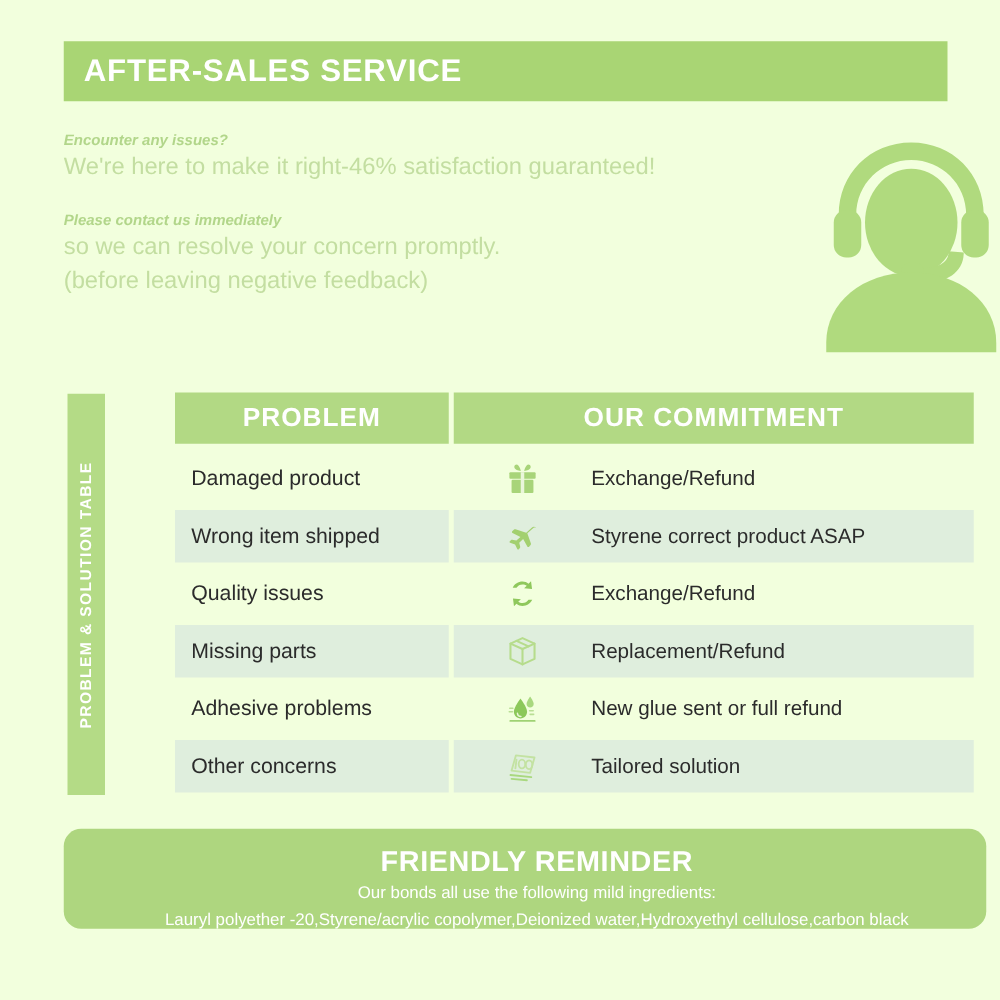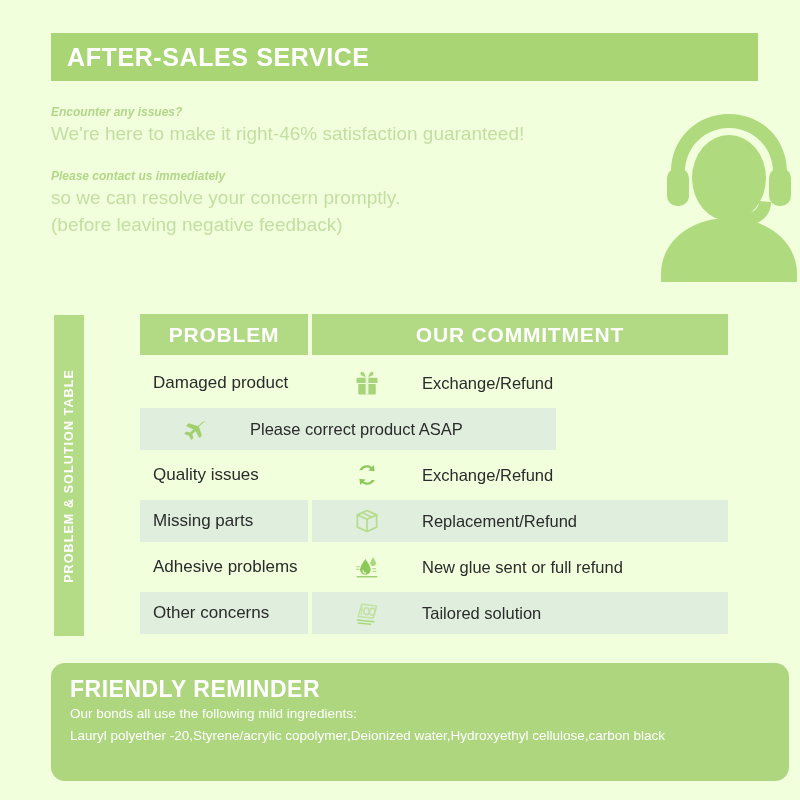--- a/index.html
+++ b/index.html
@@ -103,21 +103,21 @@
     top: 314px;
     width: 649px;
   }
   .trow {
     display: flex;
     gap: 4px;
     height: 42px;
     margin-bottom: 4px;
   }
   .cell-problem {
-    width: 168px;
+    width: 219px;
     display: flex;
     align-items: center;
     box-sizing: border-box;
     padding-left: 13px;
   }
   .cell-commit {
     width: 416px;
     display: flex;
     align-items: center;
     box-sizing: border-box;
@@ -160,25 +160,26 @@
     font-size: 16.5px;
     white-space: nowrap;
   }
 
   
   .footer {
     position: absolute;
     left: 31px;
     top: 663px;
     width: 738px;
-    height: 118px;
+    height: 80px;
     background: #aed67f;
     border-radius: 14px;
     box-sizing: border-box;
     padding: 14px 0 0 19px;
+    text-align: center;
   }
   .footer .f-title {
     color: #ffffff;
     font-size: 23px;
     font-weight: bold;
     letter-spacing: 0.5px;
     line-height: 1.1;
     white-space: nowrap;
   }
   .footer .f-line {
@@ -256,29 +257,32 @@
               <rect x="6" y="17" width="20" height="12" rx="1"></rect>
               <rect x="14.4" y="10" width="3.2" height="19" fill="#eaf6da"></rect>
             </g>
           </svg>
         </span>
         <span class="commit-text">Exchange/Refund</span>
       </div>
     </div>
 
     <div class="trow shaded">
+      <div class="cell-problem">
+        <span class="problem-text">Wrong item shipped</span>
+      </div>
       <div class="cell-commit">
         <span class="icon-slot">
           <svg viewBox="0 0 32 32" width="28" height="28" aria-hidden="true">
             <g fill="#a3d06f">
               <path d="M28.5 8.4 C27.6 7.2 25.8 7 24.7 8 L19.4 12.7 L9.6 9.6 C9.1 9.4 8.6 9.6 8.3 9.9 L6.6 11.4 C6.1 11.9 6.3 12.7 6.9 13 L14.1 16.6 L10.4 19.9 L6.6 19.2 C6.2 19.1 5.8 19.3 5.6 19.5 L4.4 20.6 C3.9 21.1 4.1 21.8 4.7 22 L9.2 23.6 L11.2 27.7 C11.5 28.3 12.3 28.4 12.7 27.9 L13.7 26.6 C13.9 26.3 14 25.9 13.9 25.6 L13 21.9 L16.6 18.4 L20.4 25.4 C20.7 26 21.5 26.1 22 25.6 L23.4 24 C23.7 23.6 23.8 23.1 23.7 22.7 L20.4 13.2 L26.2 8.2 C26.7 7.8 27.1 7.8 27.5 8.1 Z"></path>
             </g>
           </svg>
         </span>
-        <span class="commit-text">Please correct product ASAP</span>
+        <span class="commit-text">Styrene correct product ASAP</span>
       </div>
     </div>
 
     <div class="trow">
       <div class="cell-problem">
         <span class="problem-text">Quality issues</span>
       </div>
       <div class="cell-commit">
         <span class="icon-slot">
           <svg viewBox="0 0 32 32" width="26" height="26" aria-hidden="true">

